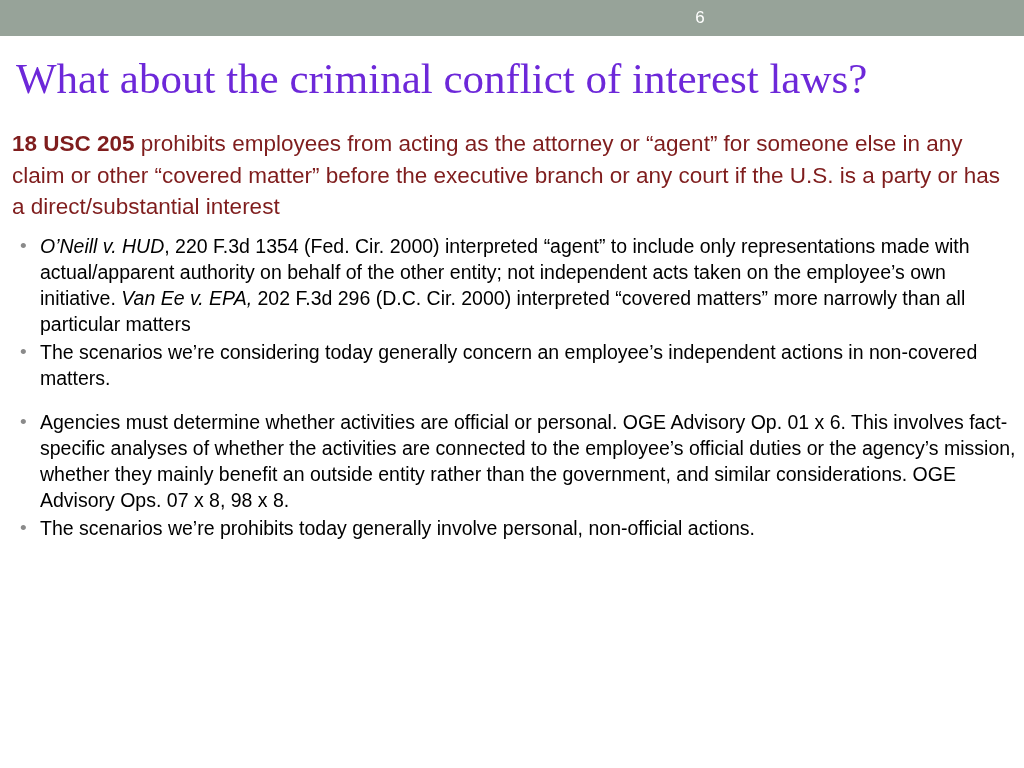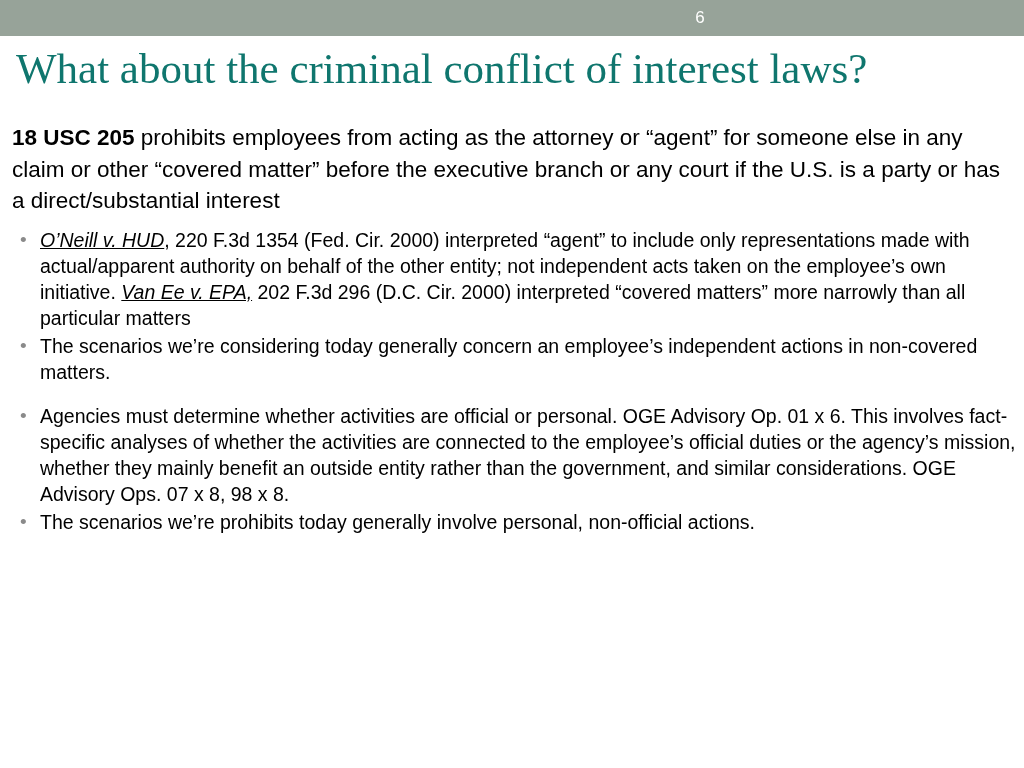--- a/index.html
+++ b/index.html
@@ -35,41 +35,41 @@
     width: 120px;
     height: 36px;
     line-height: 36px;
     text-align: center;
     color: #ffffff;
     font-size: 17px;
     font-family: "Liberation Sans", sans-serif;
   }
   .title {
     position: absolute;
-    top: 44px;
+    top: 54px;
     left: 16px;
     width: 1000px;
     font-family: "Liberation Serif", serif;
     font-size: 43px;
     line-height: 50px;
-    color: #0f766e;
+    color: #6d28d9;
     white-space: nowrap;
   }
   .content {
     position: absolute;
     top: 118px;
     left: 8px;
     width: 1012px;
   }
   .para-l1 {
     font-size: 22.5px;
     line-height: 31.5px;
-    margin: 4px 0 4px 0;
+    margin: 10px 0 4px 0;
     padding: 0 4px 0 4px;
-    color: #000000;
+    color: #7f1d1d;
   }
   .para-l1 .bold {
     font-weight: bold;
   }
   .bullet-l2 {
     position: relative;
     font-size: 19.5px;
     line-height: 26px;
     margin: 0 0 2px 0;
     padding-left: 32px;
@@ -77,21 +77,20 @@
   }
   .bullet-l2 .dot {
     position: absolute;
     left: 12px;
     top: 0;
     color: #8a8a8a;
     font-size: 19px;
   }
   .ital {
     font-style: italic;
-    text-decoration: underline;
   }
   .spacer-block {
     height: 10px;
   }
   .spacer-small {
     height: 6px;
   }
 </style>
 </head>
 <body>

